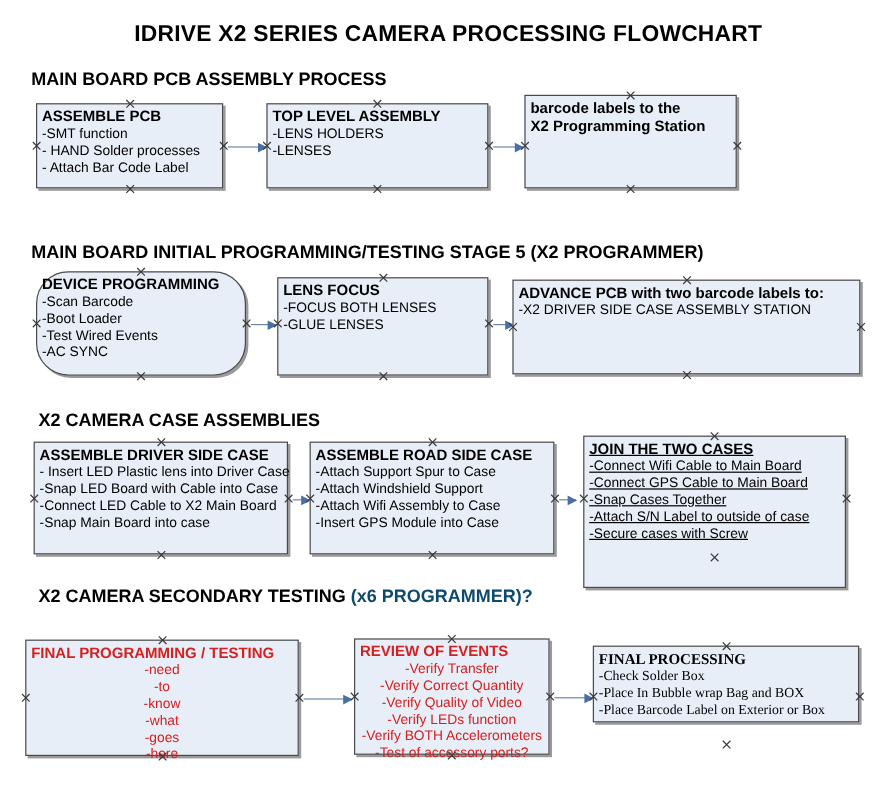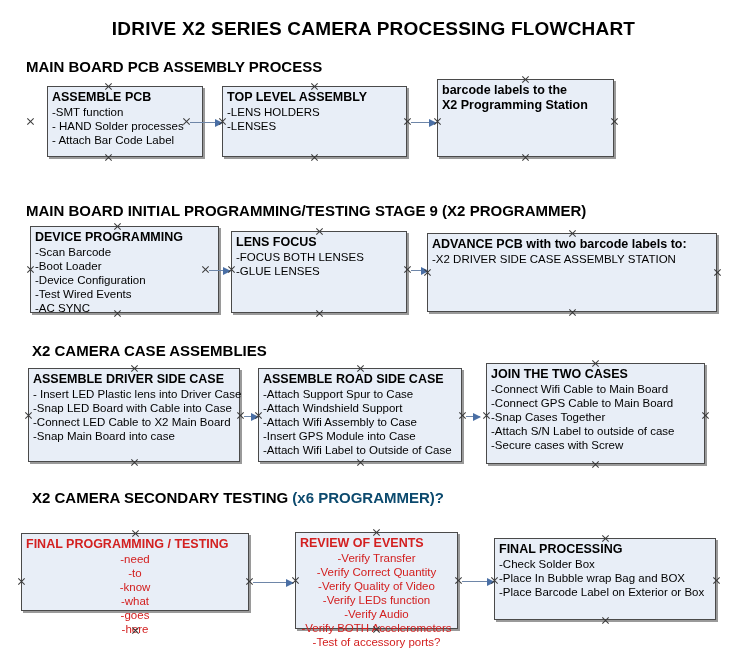--- a/index.html
+++ b/index.html
@@ -101,21 +101,21 @@
 <body>
 
 <div id="canvas">
 
   <div class="title">IDRIVE X2  SERIES CAMERA PROCESSING FLOWCHART</div>
 
   <div class="section-head" style="left:26px; top:58px;">
     <span>MAIN BOARD PCB ASSEMBLY PROCESS</span>
   </div>
 
-  <div class="nbox" style="left:30px; top:86px; width:156px; height:71px;margin-left:17px;">
+  <div class="nbox" style="left:30px; top:86px; width:156px; height:71px;">
     <div class="bt">ASSEMBLE PCB</div>
     <div class="bl"> -SMT function</div>
     <div class="bl">- HAND Solder processes</div>
     <div class="bl">- Attach Bar Code Label</div>
   </div>
   <div class="hx" style="left:104px; top:82px;"></div>
   <div class="hx" style="left:104px; top:153px;"></div>
   <div class="hx" style="left:26px; top:117px;"></div>
   <div class="hx" style="left:182px; top:117px;"></div>
 
@@ -140,28 +140,27 @@
   <div class="nbox" style="left:437px; top:79px; width:177px; height:78px;">
     <div class="bt">barcode labels to the</div>
     <div class="bt"> X2 Programming Station</div>
   </div>
   <div class="hx" style="left:521px; top:75px;"></div>
   <div class="hx" style="left:521px; top:153px;"></div>
   <div class="hx" style="left:433px; top:117px;"></div>
   <div class="hx" style="left:610px; top:117px;"></div>
 
   <div class="section-head" style="left:26px; top:202px;">
-    <span>MAIN BOARD INITIAL PROGRAMMING/TESTING STAGE 9 (X2 PROGRAMMER)</span>
-  </div>
-
-  <div class="nbox" style="left:30px; top:226px; width:189px; height:87px;">
+    <span>MAIN BOARD INITIAL PROGRAMMING/TESTING STAGE 5 (X2 PROGRAMMER)</span>
+  </div>
+
+  <div class="nbox" style="left:30px; top:226px; width:175px; height:87px;border-radius:27px;">
     <div class="bt">DEVICE PROGRAMMING</div>
     <div class="bl">-Scan Barcode</div>
     <div class="bl">-Boot Loader</div>
-    <div class="bl">-Device Configuration</div>
     <div class="bl">-Test Wired Events</div>
     <div class="bl">-AC SYNC</div>
   </div>
   <div class="hx" style="left:113px; top:222px;"></div>
   <div class="hx" style="left:113px; top:309px;"></div>
   <div class="hx" style="left:26px; top:265px;"></div>
   <div class="hx" style="left:201px; top:265px;"></div>
 
   <div class="conn" style="left:209px; top:270px; width:21px;">
     <span class="head"></span>
@@ -209,49 +208,48 @@
   <div class="conn" style="left:244px; top:416px; width:14px;">
     <span class="head"></span>
   </div>
 
   <div class="nbox" style="left:258px; top:368px; width:204px; height:94px;">
     <div class="bt">ASSEMBLE ROAD SIDE CASE</div>
     <div class="bl">-Attach Support Spur to Case</div>
     <div class="bl">-Attach Windshield Support</div>
     <div class="bl">-Attach Wifi Assembly to Case</div>
     <div class="bl">-Insert GPS Module into Case</div>
-    <div class="bl">-Attach Wifi Label to Outside of Case</div>
   </div>
   <div class="hx" style="left:356px; top:364px;"></div>
   <div class="hx" style="left:356px; top:458px;"></div>
   <div class="hx" style="left:254px; top:411px;"></div>
   <div class="hx" style="left:458px; top:411px;"></div>
 
   <div class="conn" style="left:466px; top:416px; width:14px;">
     <span class="head"></span>
   </div>
 
-  <div class="nbox" style="left:486px; top:363px; width:219px; height:101px;">
+  <div class="nbox" style="left:486px; top:363px; width:219px; height:127px;text-decoration:underline;">
     <div class="bt">JOIN THE TWO CASES</div>
     <div class="bl">-Connect Wifi Cable to Main Board</div>
     <div class="bl">-Connect GPS Cable to Main Board</div>
     <div class="bl">-Snap Cases Together</div>
     <div class="bl">-Attach S/N Label to outside of case</div>
     <div class="bl">-Secure cases with Screw</div>
   </div>
   <div class="hx" style="left:591px; top:359px;"></div>
   <div class="hx" style="left:591px; top:460px;"></div>
   <div class="hx" style="left:482px; top:411px;"></div>
   <div class="hx" style="left:701px; top:411px;"></div>
 
   <div class="section-head" style="left:32px; top:489px;">
     <span>X2 CAMERA SECONDARY TESTING </span><span class="accent">(x6 PROGRAMMER)?</span>
   </div>
 
-  <div class="nbox red" style="left:21px; top:533px; width:228px; height:78px;">
+  <div class="nbox red" style="left:21px; top:533px; width:228px; height:97px;">
     <div class="bt">FINAL PROGRAMMING / TESTING</div>
     <div class="bl">-need</div>
     <div class="bl">-to</div>
     <div class="bl">-know</div>
     <div class="bl">-what</div>
     <div class="bl">-goes</div>
     <div class="bl">-here</div>
   </div>
   <div class="hx" style="left:131px; top:529px;"></div>
   <div class="hx" style="left:131px; top:626px;"></div>
@@ -261,34 +259,33 @@
   <div class="conn" style="left:253px; top:582px; width:40px;">
     <span class="head"></span>
   </div>
 
   <div class="nbox red" style="left:295px; top:532px; width:163px; height:97px;">
     <div class="bt">REVIEW OF EVENTS</div>
     <div class="bl">-Verify Transfer</div>
     <div class="bl">-Verify Correct Quantity</div>
     <div class="bl">-Verify Quality of Video</div>
     <div class="bl">-Verify LEDs function</div>
-    <div class="bl">-Verify Audio</div>
     <div class="bl">-Verify BOTH Accelerometers</div>
     <div class="bl">-Test of accessory ports?</div>
   </div>
   <div class="hx" style="left:372px; top:528px;"></div>
   <div class="hx" style="left:372px; top:625px;"></div>
   <div class="hx" style="left:291px; top:576px;"></div>
   <div class="hx" style="left:454px; top:576px;"></div>
 
   <div class="conn" style="left:462px; top:581px; width:32px;">
     <span class="head"></span>
   </div>
 
-  <div class="nbox" style="left:494px; top:538px; width:222px; height:82px;">
+  <div class="nbox" style="left:494px; top:538px; width:222px; height:64px;font-family:Liberation Serif, serif;">
     <div class="bt">FINAL PROCESSING</div>
     <div class="bl"> -Check Solder Box</div>
     <div class="bl">-Place In Bubble wrap Bag and BOX</div>
     <div class="bl">-Place Barcode Label on Exterior or Box</div>
   </div>
   <div class="hx" style="left:601px; top:534px;"></div>
   <div class="hx" style="left:601px; top:616px;"></div>
   <div class="hx" style="left:490px; top:576px;"></div>
   <div class="hx" style="left:712px; top:576px;"></div>
 

